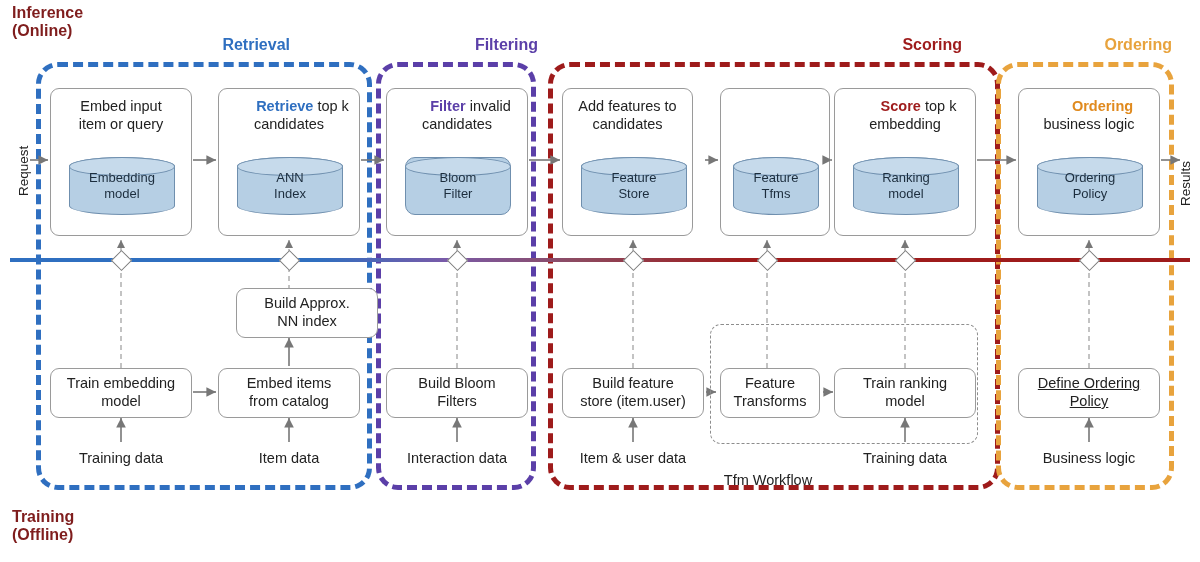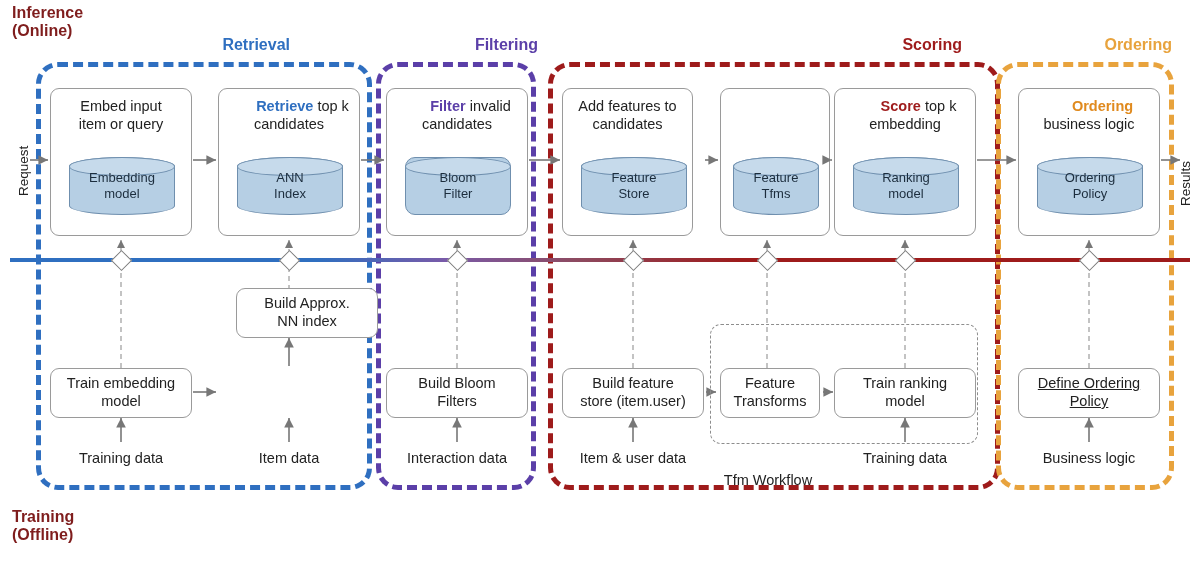--- a/index.html
+++ b/index.html
@@ -290,20 +290,24 @@
   <div class="abs diamond" style="left:760px; top:253px;"></div>
   <div class="abs diamond" style="left:898px; top:253px;"></div>
   <div class="abs diamond" style="left:1082px; top:253px;"></div>
 
   <div class="abs dotted-group" style="left:710px; top:324px; width:268px; height:120px;"></div>
 
   <div class="abs node plain" style="left:50px; top:368px; width:142px; height:50px;">
     <span class="label">Train embedding
 model</span>
   </div>
+  <div class="abs node plain" style="left:218px; top:368px; width:142px; height:50px;">
+    <span class="label">Embed items
+from catalog</span>
+  </div>
   <div class="abs node plain" style="left:218px; top:288px; width:142px; height:50px;margin-left:18px;">
     <span class="label">Build Approx.
 NN index</span>
   </div>
   <div class="abs node plain" style="left:386px; top:368px; width:142px; height:50px;">
     <span class="label">Build Bloom
 Filters</span>
   </div>
   <div class="abs node plain" style="left:562px; top:368px; width:142px; height:50px;">
     <span class="label">Build feature

